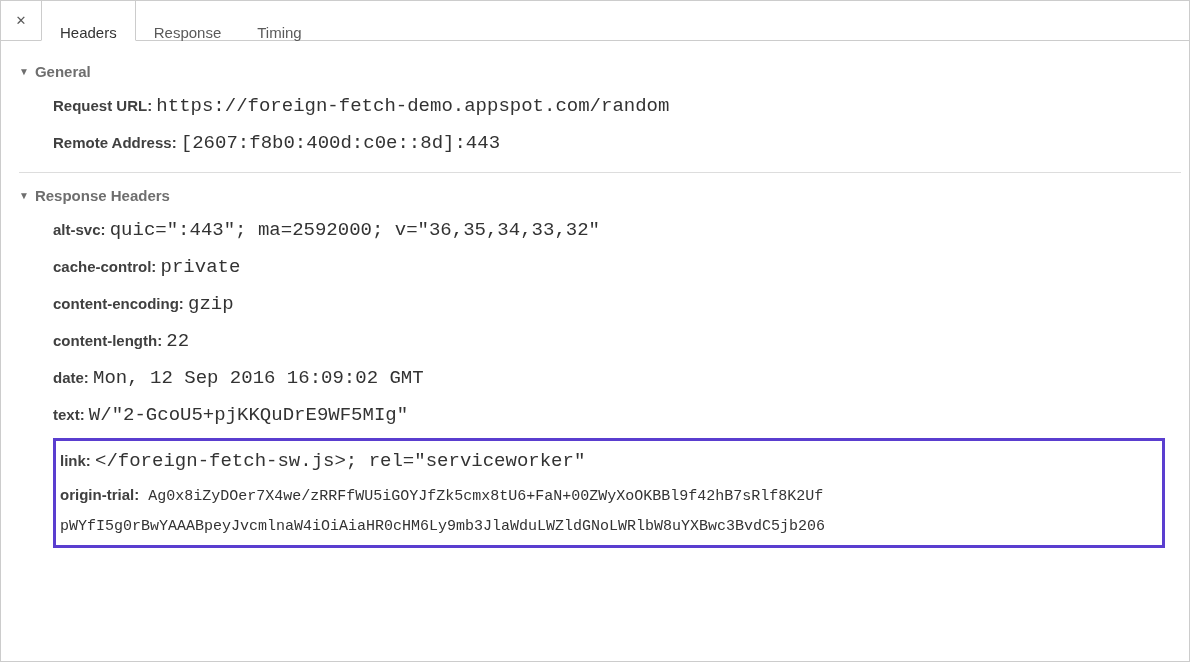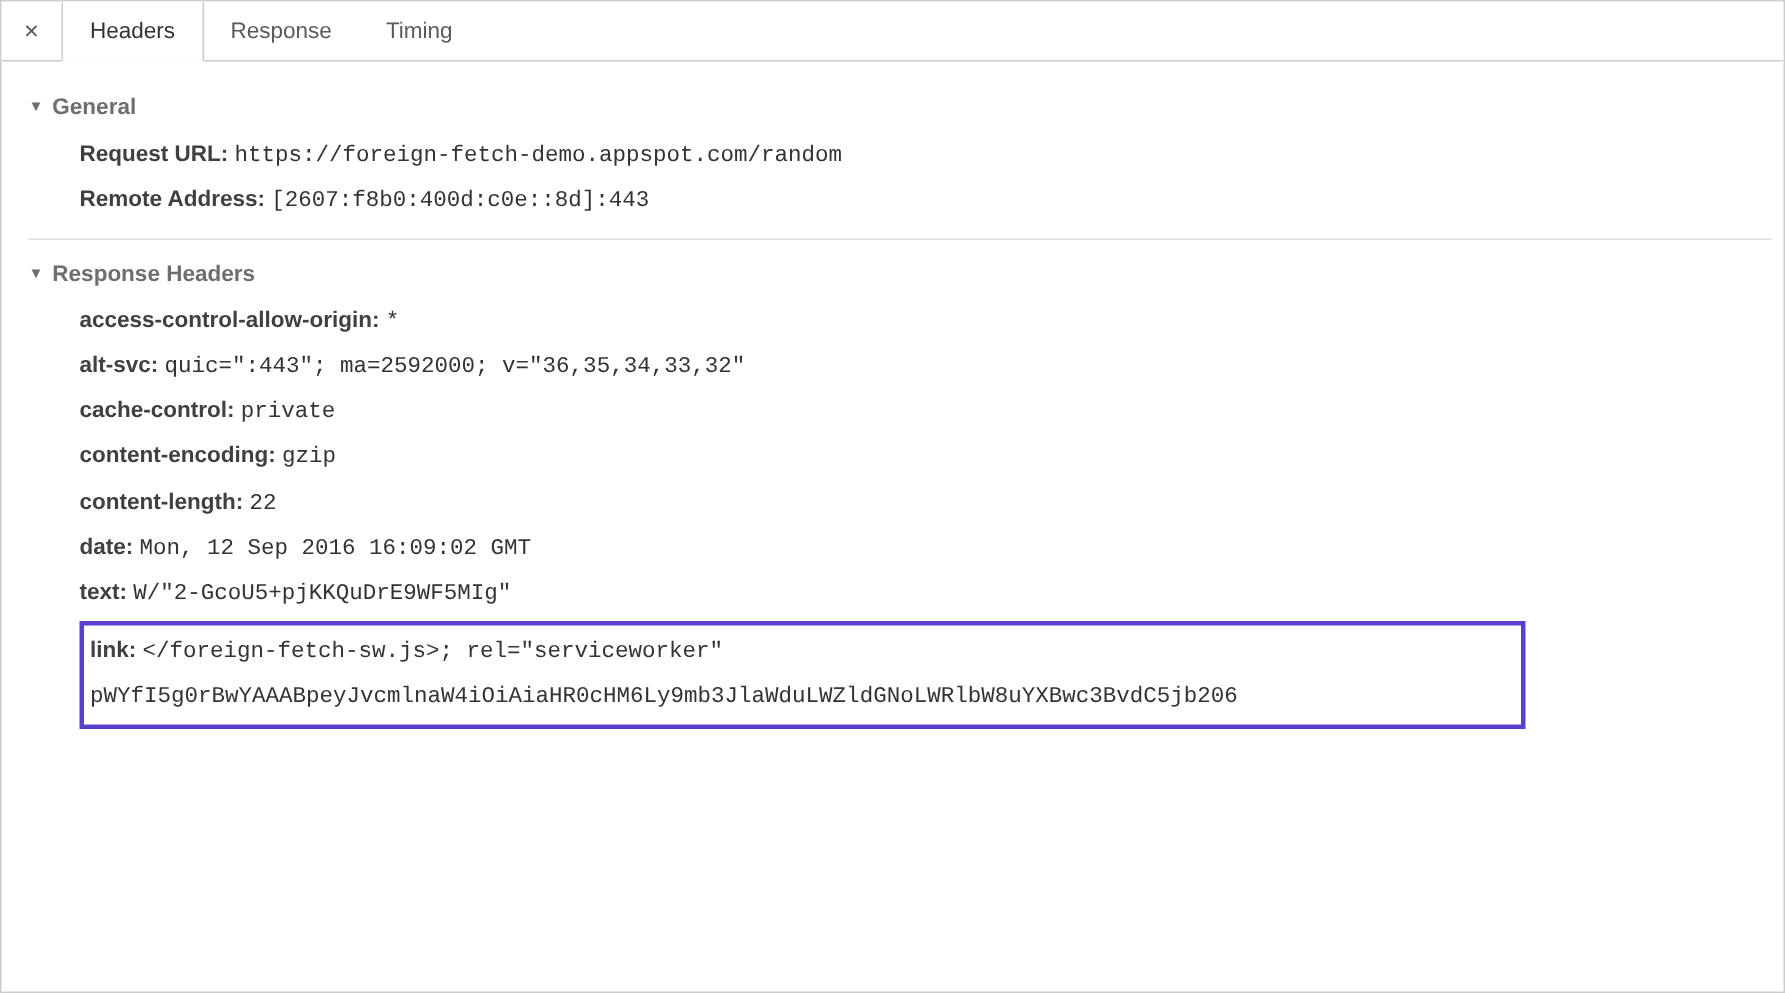--- a/index.html
+++ b/index.html
@@ -24,21 +24,21 @@
       width: 40px;
       height: 40px;
       display: flex;
       align-items: center;
       justify-content: center;
       color: #5a5a5a;
       font-size: 13px;
       cursor: pointer;
     }
     .tab {
-      padding: 0 18px;
+      padding: 12px 18px;
       height: 40px;
       line-height: 40px;
       color: #5a5a5a;
       cursor: pointer;
       font-size: 15px;
     }
     .tab.active {
       border: 1px solid #ccc;
       border-bottom: 1px solid #fff;
       border-top: none;
@@ -72,42 +72,42 @@
     .entry {
       line-height: 1.95;
       font-size: 15px;
     }
     .entry-key {
       font-weight: 700;
       color: #404040;
     }
     .mono {
       font-family: Menlo, Monaco, Consolas, "Courier New", monospace;
-      font-size: 15px;
+      font-size: 19px;
     }
     .status-dot {
       display: inline-block;
       width: 13px;
       height: 13px;
       border-radius: 50%;
       background: radial-gradient(circle at 35% 35%, #7af27a 0%, #18b818 55%, #0f7a0f 100%);
       vertical-align: -1px;
       margin-right: 4px;
     }
     hr.sep {
       border: none;
       border-top: 1px solid #ddd;
       margin: 10px 0 0 0;
     }
     .highlight-box {
       border: 3px solid #5a3ecf;
       padding: 2px 4px 4px 4px;
       margin-top: 4px;
       margin-left: 34px;
-      width: 964px;
+      width: 1112px;
       line-height: 1.95;
     }
     .highlight-box .entry {
       line-height: 1.95;
       word-break: break-all;
     }
     .wrapline {
       display: block;
       font-family: Menlo, Monaco, Consolas, "Courier New", monospace;
       font-size: 15px;
@@ -145,24 +145,20 @@
 
   <hr class="sep">
 
   <div class="section">
     <div class="section-title">
       <span class="arrow">▼</span>
       <span>Response Headers</span>
     </div>
     <div class="entries">
       <div class="entry">
-        <span class="entry-key">access-control-allow-origin:</span>
-        <span class="mono">*</span>
-      </div>
-      <div class="entry">
         <span class="entry-key">alt-svc:</span>
         <span class="mono">quic=":443"; ma=2592000; v="36,35,34,33,32"</span>
       </div>
       <div class="entry">
         <span class="entry-key">cache-control:</span>
         <span class="mono">private</span>
       </div>
       <div class="entry">
         <span class="entry-key">content-encoding:</span>
         <span class="mono">gzip</span>
@@ -180,19 +176,23 @@
         <span class="mono">W/"2-GcoU5+pjKKQuDrE9WF5MIg"</span>
       </div>
     </div>
 
     <div class="highlight-box">
       <div class="entry">
         <span class="entry-key">link:</span>
         <span class="mono">&lt;/foreign-fetch-sw.js&gt;; rel="serviceworker"</span>
       </div>
       <div class="entry">
+        <span class="wrapline">
+          <span class="entry-key" style="font-family:-apple-system,BlinkMacSystemFont,'Segoe UI',Helvetica,Arial,sans-serif">origin-trial:</span>
+          <span>Ag0x8iZyDOer7X4we/zRRFfWU5iGOYJfZk5cmx8tU6+FaN+00ZWyXoOKBBl9f42hB7sRlf8K2Uf</span>
+        </span>
         <span class="wrapline">pWYfI5g0rBwYAAABpeyJvcmlnaW4iOiAiaHR0cHM6Ly9mb3JlaWduLWZldGNoLWRlbW8uYXBwc3BvdC5jb206</span>
       </div>
     </div>
 
   </div>
 
 </div>
 
 </body></html>

